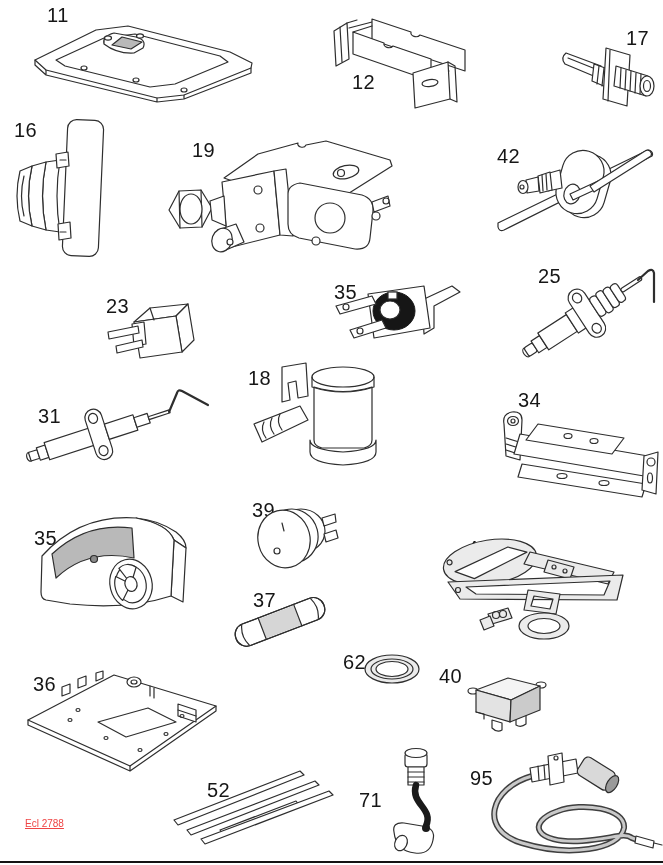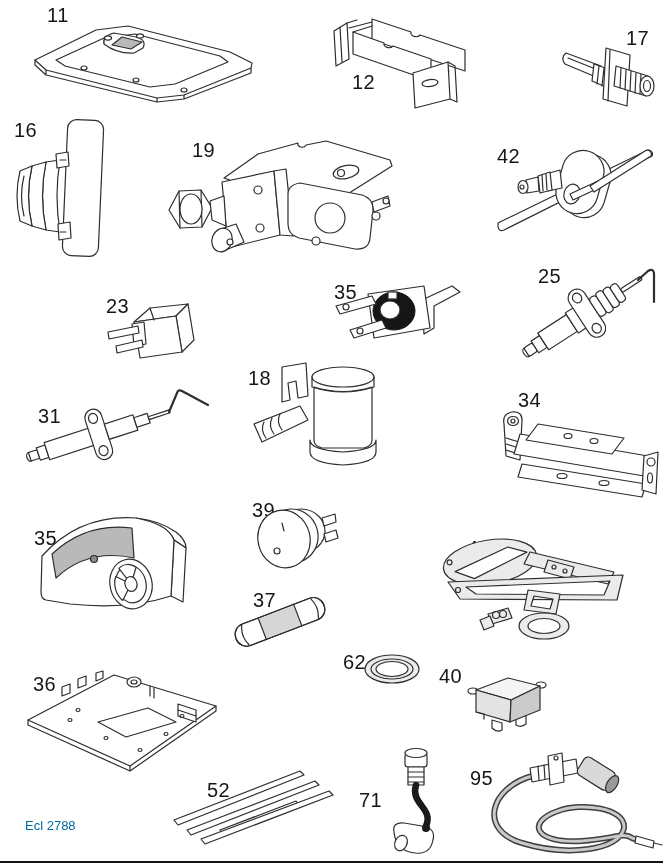--- a/index.html
+++ b/index.html
@@ -1,21 +1,21 @@
 <!DOCTYPE html>
 <html><head>
 <meta charset="utf-8">
 <style>
   * { margin:0; padding:0; box-sizing:border-box; }
   html,body { background:#ffffff; }
   body { width:663px; height:865px; position:relative; overflow:hidden;
          font-family:"Liberation Sans", sans-serif; }
   .canvas { position:absolute; left:0; top:0; width:663px; height:865px; background:#fff; }
   .num { position:absolute; font-size:20px; color:#161616; letter-spacing:.5px; }
-  .footer { position:absolute; font-size:13px; color:#0369a1; }
+  .footer { position:absolute; font-size:10px; color:#ef4444;text-decoration:underline; }
   .draw { position:absolute; overflow:visible; }
   .bottom-rule { position:absolute; left:0; top:861px; width:663px; height:2px; background:#141414; }
   .st { fill:none; stroke:#2e2e2e; stroke-width:1.2; stroke-linejoin:round; stroke-linecap:round; }
   .st2 { fill:none; stroke:#2e2e2e; stroke-width:2.2; stroke-linejoin:round; stroke-linecap:round; }
   .wh { fill:#ffffff; stroke:#2e2e2e; stroke-width:1.2; stroke-linejoin:round; }
   .gy { fill:#ebebeb; stroke:#2e2e2e; stroke-width:1.2; stroke-linejoin:round; }
   .dk { fill:#b9b9b9; stroke:#2e2e2e; stroke-width:1.2; stroke-linejoin:round; }
 </style>
 </head>
 <body>

